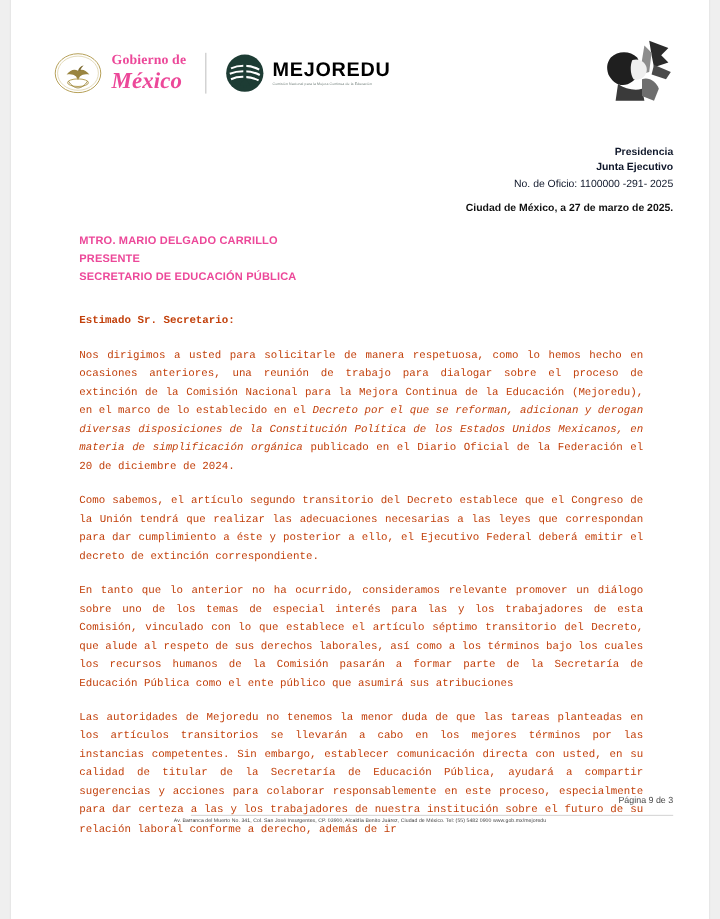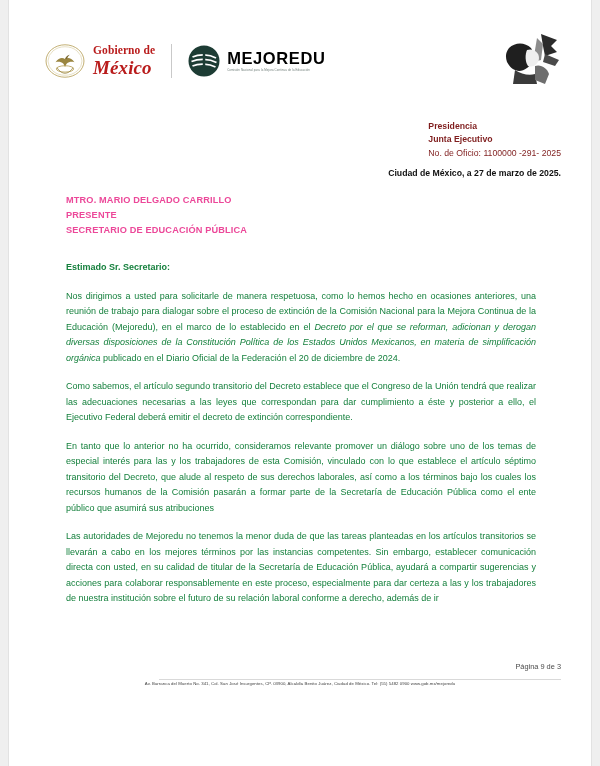--- a/index.html
+++ b/index.html
@@ -40,21 +40,21 @@
     align-items: center;
   }
   .eagle-seal {
     width: 40px;
     height: 34px;
     margin-right: 8px;
     flex: none;
   }
   .gob-words {
     line-height: 1;
-    color: #b91c1c;
+    color: #ec4899;
   }
   .gob-words .line1 {
     font-size: 11.5px;
     font-weight: bold;
     letter-spacing: .1px;
     font-family: "Liberation Serif", serif;
   }
   .gob-words .line2 {
     font-size: 19px;
     font-weight: bold;
@@ -101,22 +101,22 @@
     right: 28px;
     width: 62px;
     height: 58px;
   }
 
   
   .meta {
     position: absolute;
     top: 120px;
     right: 30px;
-    text-align: left;
-    color: #7f1d1d;
+    text-align: right;
+    color: #0f172a;
   }
   .meta .m-line {
     font-size: 8.7px;
     line-height: 1.55;
   }
   .meta .m-line.bold { font-weight: bold; }
 
   .dateline {
     position: absolute;
     top: 168px;
@@ -139,21 +139,22 @@
     line-height: 1.62;
     letter-spacing: .15px;
   }
 
   
   .body-copy {
     position: absolute;
     top: 262px;
     left: 57px;
     width: 470px;
-    color: #15803d;
+    color: #c2410c;
+    font-family: Liberation Mono, monospace;
   }
   .salutation {
     font-size: 9px;
     font-weight: bold;
     margin-bottom: 17px;
   }
   .body-copy p {
     margin: 11px 0 13px 0;
     font-size: 9px;
     line-height: 1.72;

